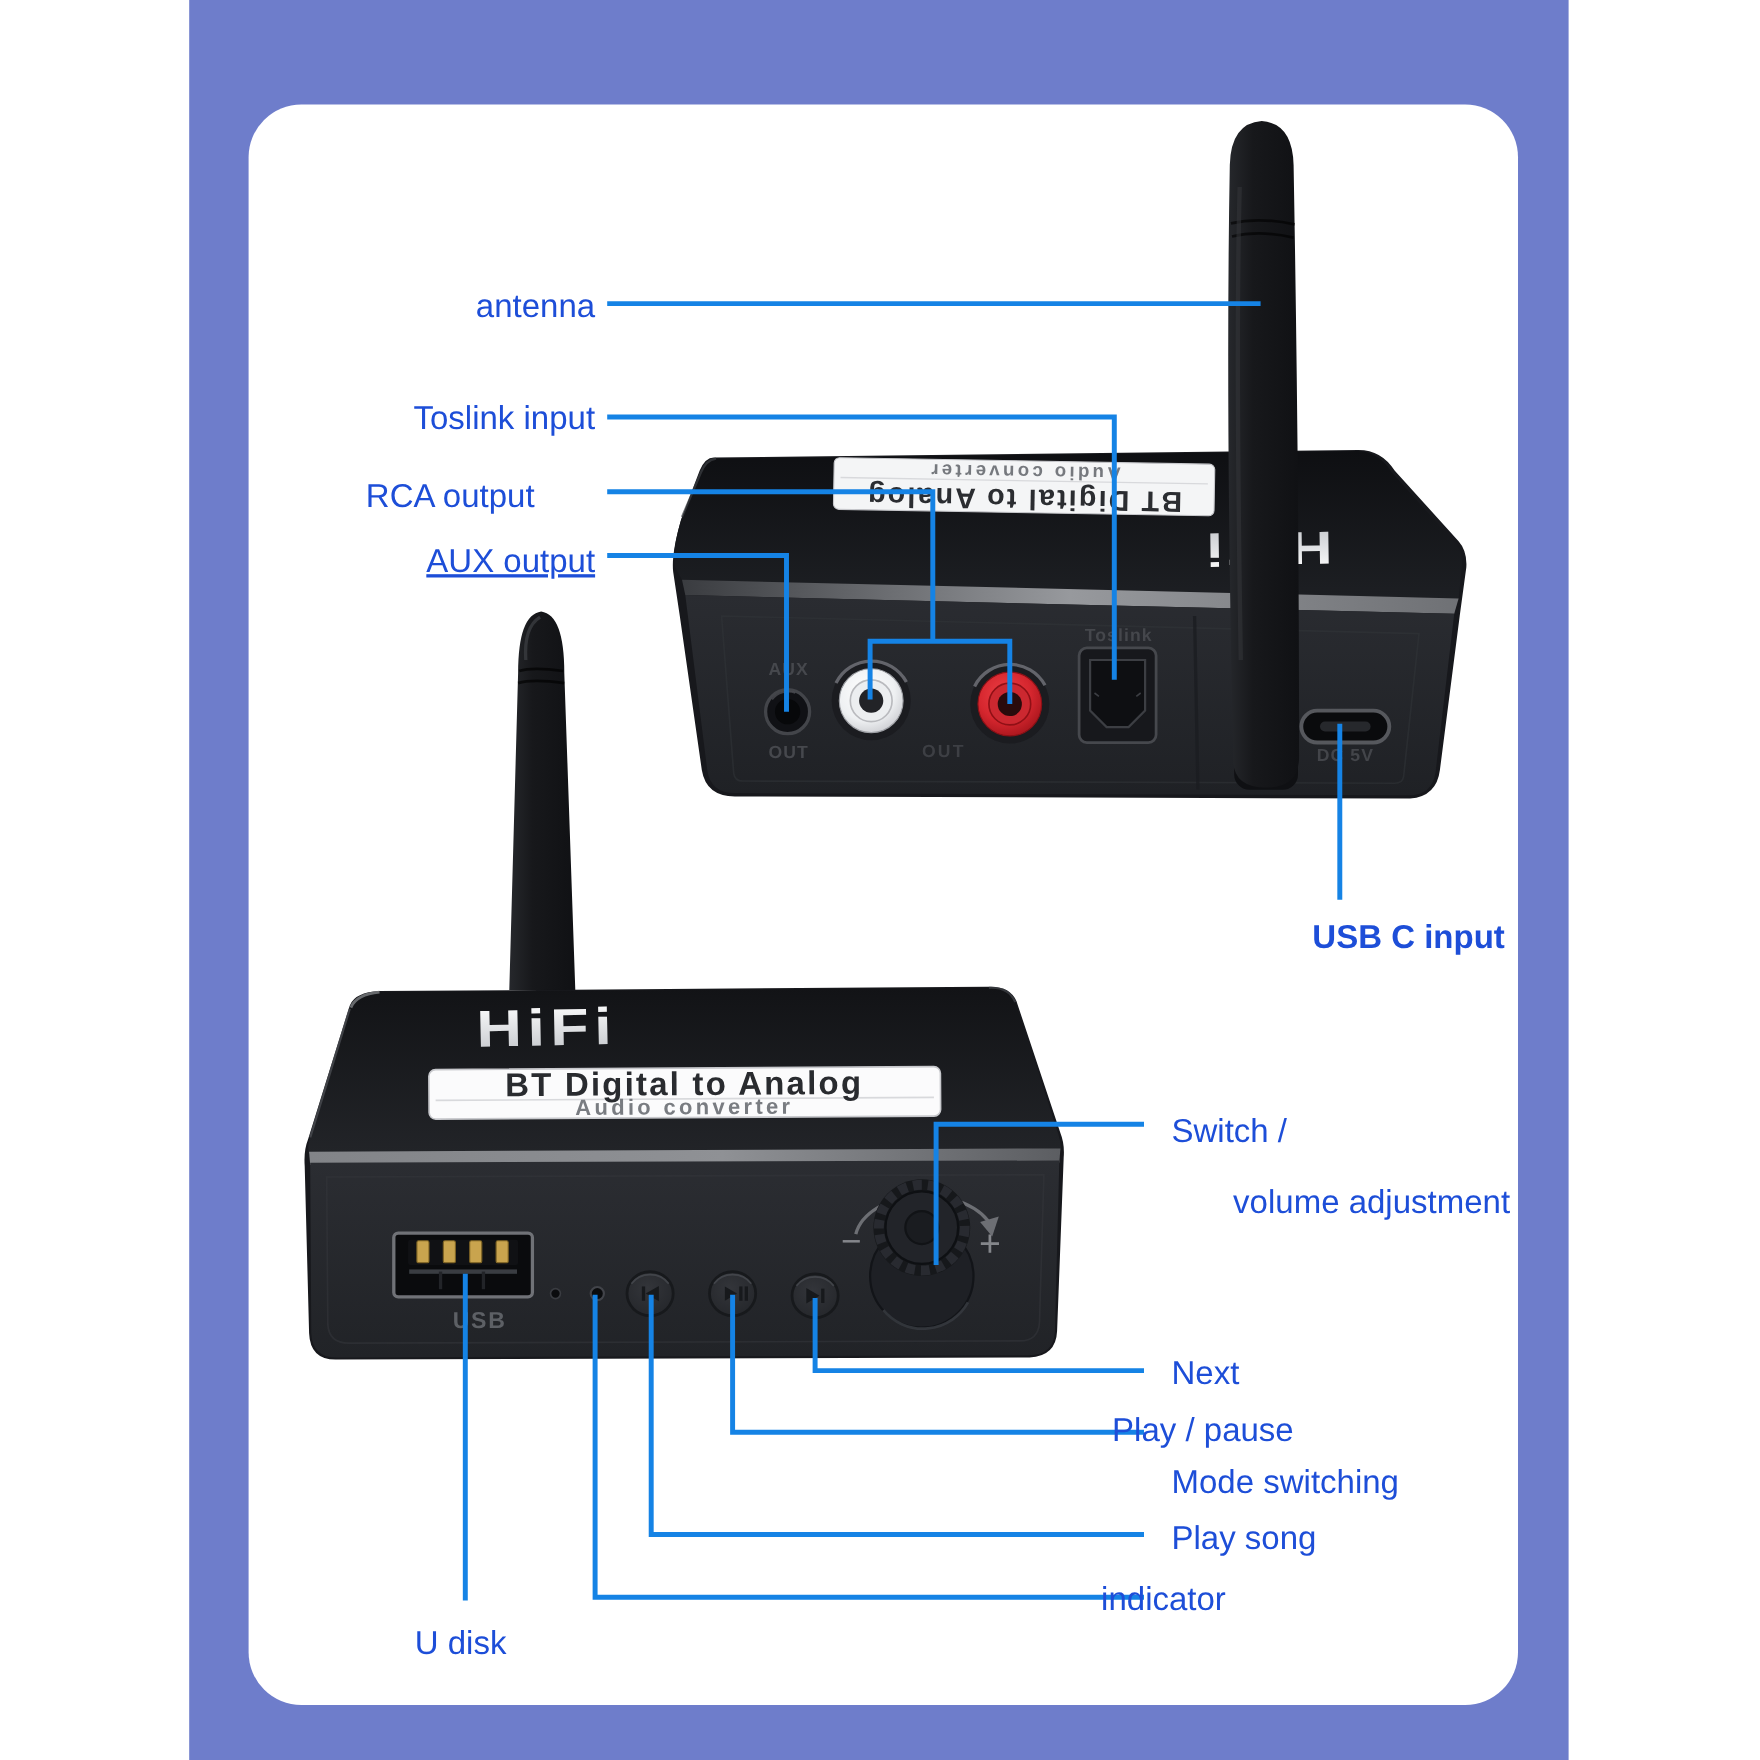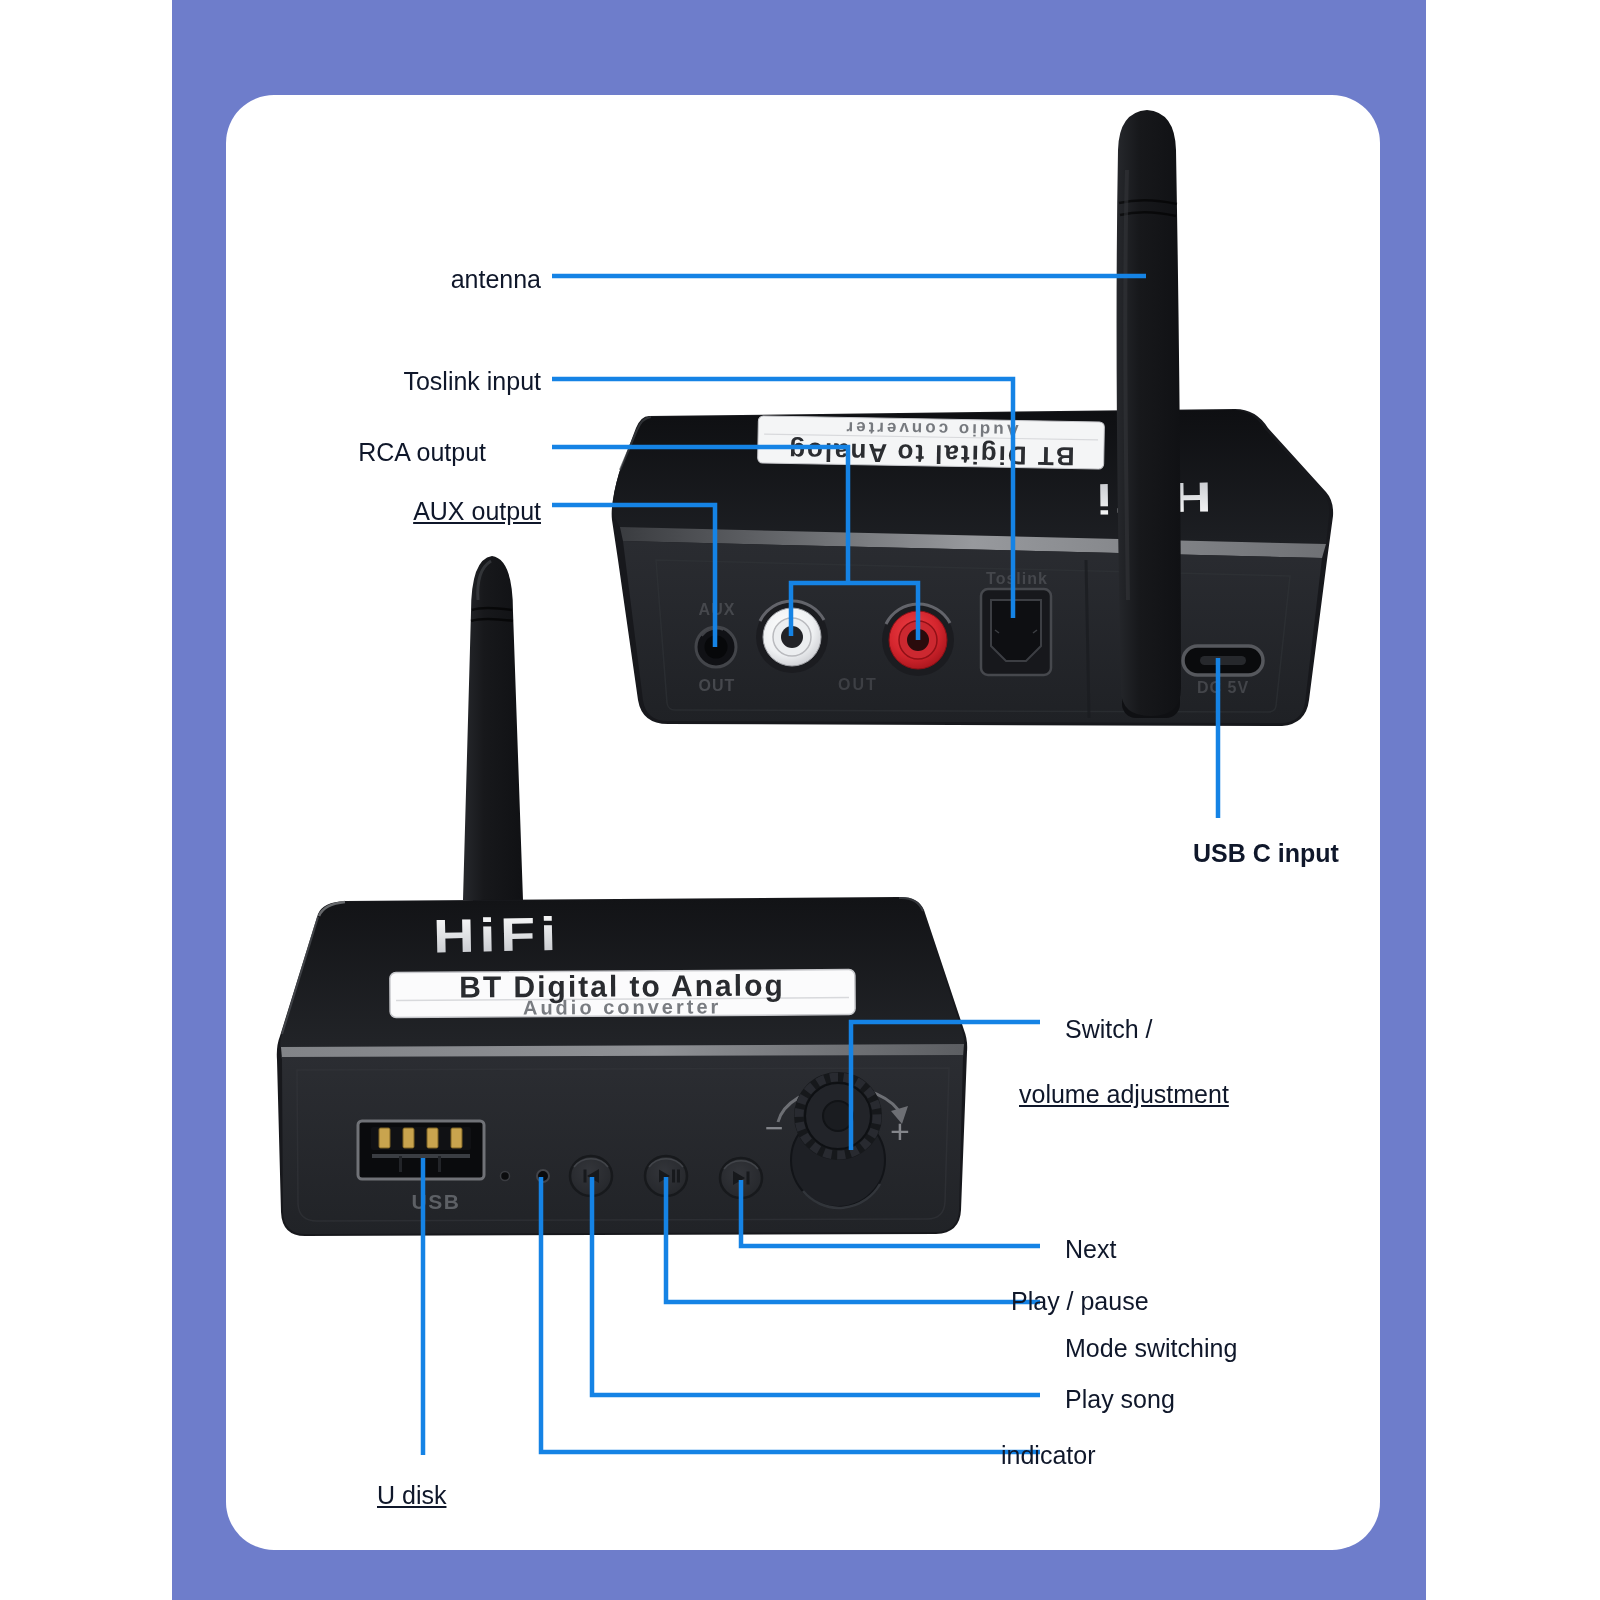--- a/index.html
+++ b/index.html
@@ -1,21 +1,21 @@
 <!DOCTYPE html>
 <html><head>
 <meta charset="utf-8">
 <style>
   html,body{margin:0;padding:0;}
   #stage{position:relative;width:1600px;height:1600px;background:#ffffff;overflow:hidden;
          font-family:"Liberation Sans", sans-serif;}
   .band{position:absolute;left:172px;top:0;width:1254px;height:1600px;background:#6e7dcb;}
   .card{position:absolute;left:226px;top:95px;width:1154px;height:1455px;background:#ffffff;border-radius:48px;}
   #art{position:absolute;left:0;top:0;}
-  .lbl{position:absolute;font-size:25px;line-height:38px;color:#0f172a;white-space:nowrap;}
+  .lbl{position:absolute;font-size:30px;line-height:38px;color:#1d4ed8;white-space:nowrap;}
   .lbl.r{text-align:right;}
 </style>
 </head>
 <body>
 
 <div id="stage">
   <div class="band" style="background: rgb(110, 125, 203);"></div>
   <div class="card"></div>
 
   <svg id="art" width="1600" height="1600" viewBox="0 0 1600 1600">
@@ -258,20 +258,20 @@
       <path d="M423 1158 V1455"></path>
     </g>
   </svg>
 
   <div class="lbl r" style="right:1059px;top:260px;">antenna</div>
   <div class="lbl r" style="right:1059px;top:362px;">Toslink input</div>
   <div class="lbl r" style="right:1114px;top:433px;">RCA output</div>
   <div class="lbl r" style="right:1059px;top:492px;text-decoration:underline;">AUX output</div>
   <div class="lbl" style="left:1193px;top:834px;font-weight:bold;">USB C input</div>
   <div class="lbl" style="left:1065px;top:1010px;">Switch /</div>
-  <div class="lbl" style="left:1019px;top:1075px;text-decoration:underline;">volume adjustment</div>
+  <div class="lbl" style="left:1121px;top:1075px;">volume adjustment</div>
   <div class="lbl" style="left:1065px;top:1230px;text-align:right;">Next</div>
   <div class="lbl" style="left:1011px;top:1282px;">Play / pause</div>
   <div class="lbl" style="left:1065px;top:1329px;">Mode switching</div>
   <div class="lbl" style="left:1065px;top:1380px;">Play song</div>
   <div class="lbl" style="left:1001px;top:1436px;">indicator</div>
-  <div class="lbl" style="left:377px;top:1476px;text-decoration:underline;">U disk</div>
+  <div class="lbl" style="left:377px;top:1476px;">U disk</div>
 </div>
 
 </body></html>

